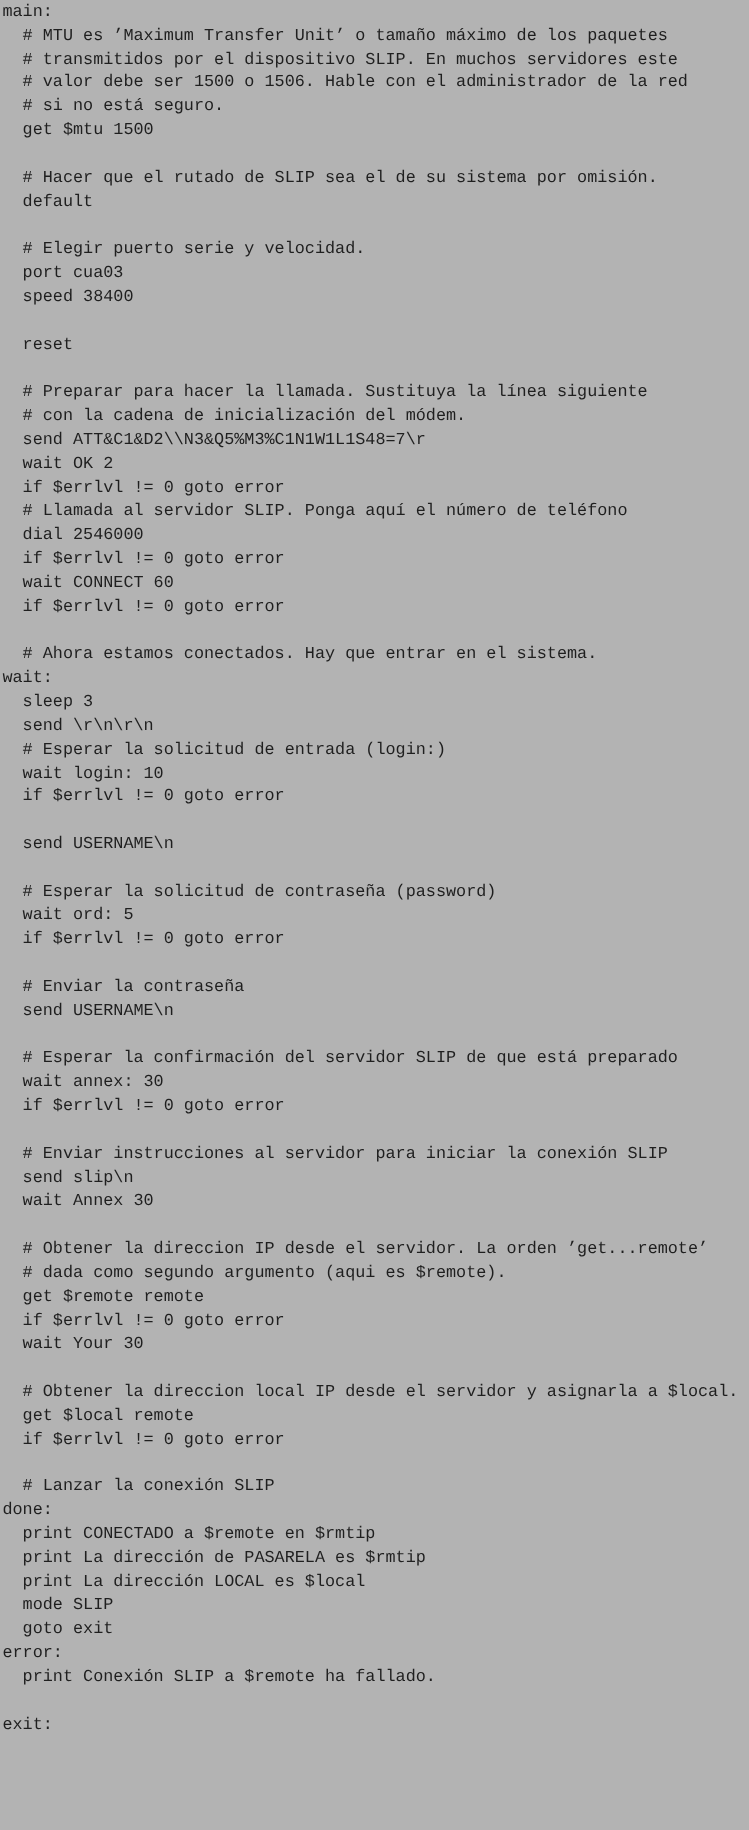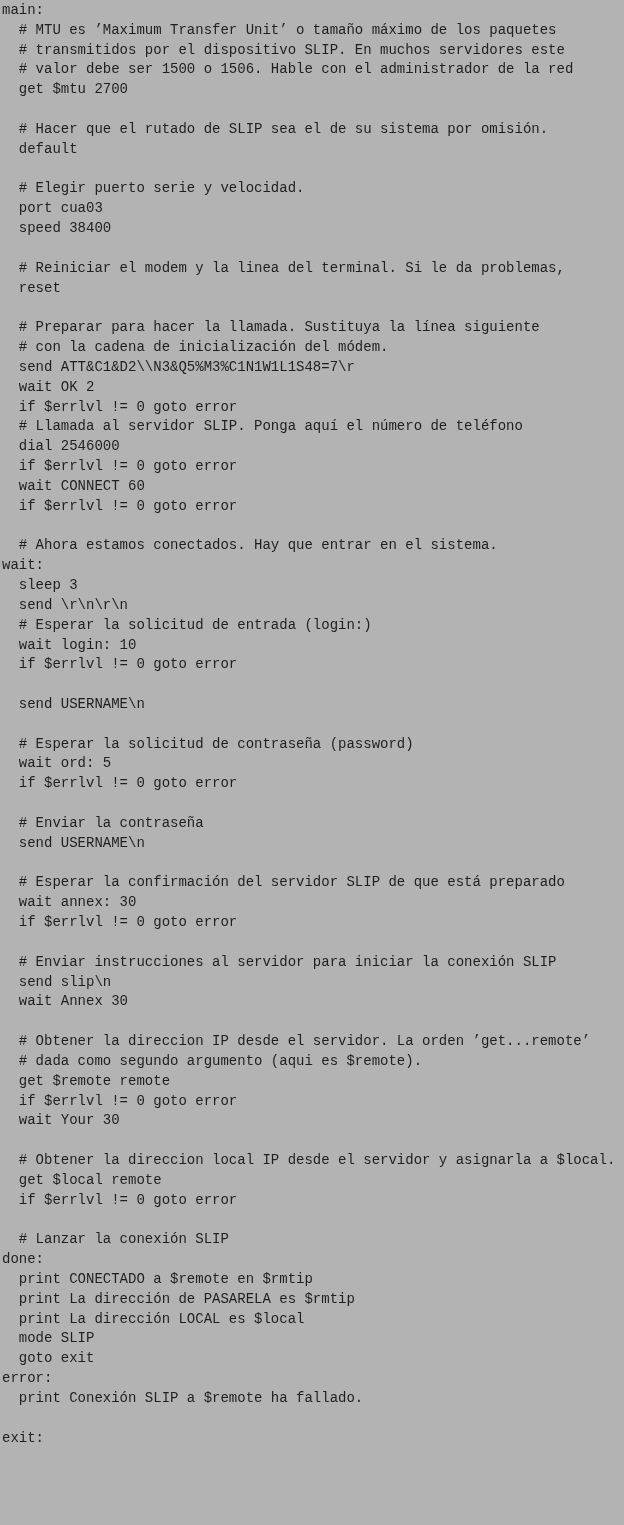--- a/index.html
+++ b/index.html
@@ -32,30 +32,30 @@
 </style>
 </head>
 <body>
 
 <div class="page">
   <div class="code" id="script-text">
       <div class="line">main:</div>
       <div class="line">  # MTU es ’Maximum Transfer Unit’ o tamaño máximo de los paquetes</div>
       <div class="line">  # transmitidos por el dispositivo SLIP. En muchos servidores este</div>
       <div class="line">  # valor debe ser 1500 o 1506. Hable con el administrador de la red</div>
-      <div class="line">  get $mtu 2700</div>
+      <div class="line">  # si no está seguro.</div>
+      <div class="line">  get $mtu 1500</div>
       <div class="line"></div>
       <div class="line">  # Hacer que el rutado de SLIP sea el de su sistema por omisión.</div>
       <div class="line">  default</div>
       <div class="line"></div>
       <div class="line">  # Elegir puerto serie y velocidad.</div>
       <div class="line">  port cua03</div>
       <div class="line">  speed 38400</div>
       <div class="line"></div>
-      <div class="line">  # Reiniciar el modem y la linea del terminal. Si le da problemas,</div>
       <div class="line">  reset</div>
       <div class="line"></div>
       <div class="line">  # Preparar para hacer la llamada. Sustituya la línea siguiente</div>
       <div class="line">  # con la cadena de inicialización del módem.</div>
       <div class="line">  send ATT&amp;C1&amp;D2\\N3&amp;Q5%M3%C1N1W1L1S48=7\r</div>
       <div class="line">  wait OK 2</div>
       <div class="line">  if $errlvl != 0 goto error</div>
       <div class="line">  # Llamada al servidor SLIP. Ponga aquí el número de teléfono</div>
       <div class="line">  dial 2546000</div>
       <div class="line">  if $errlvl != 0 goto error</div>

